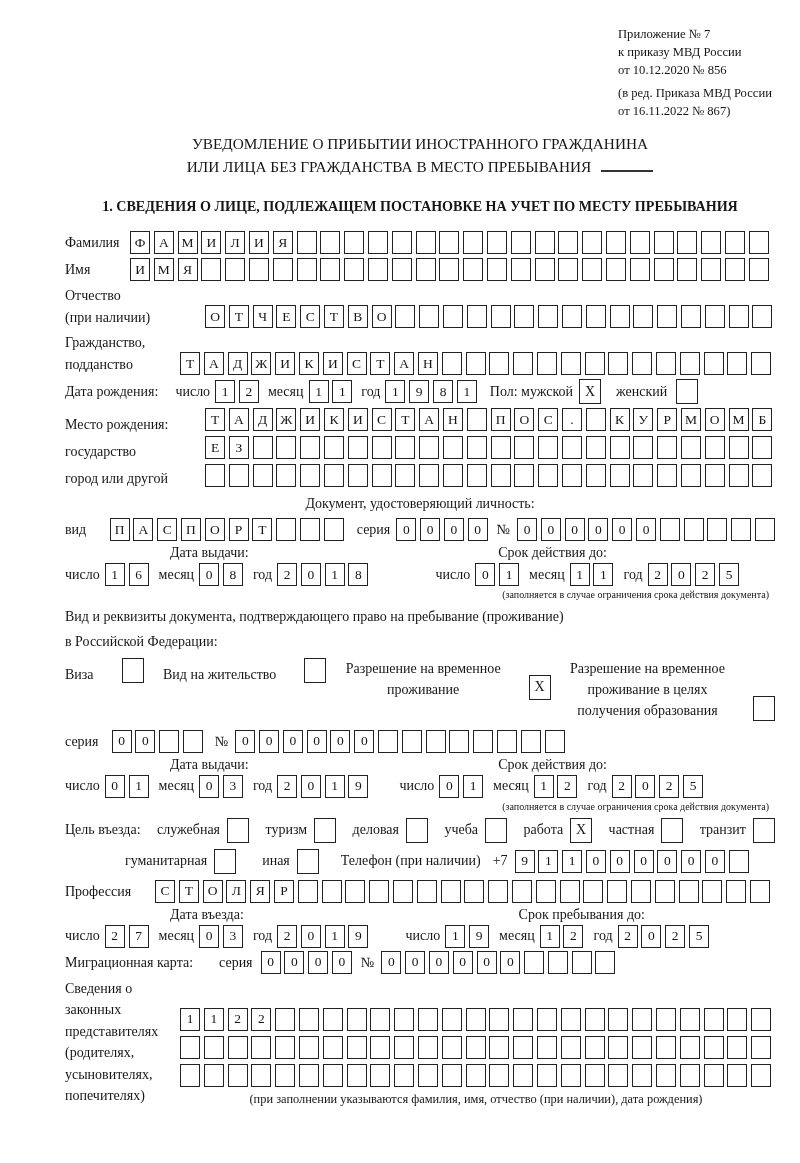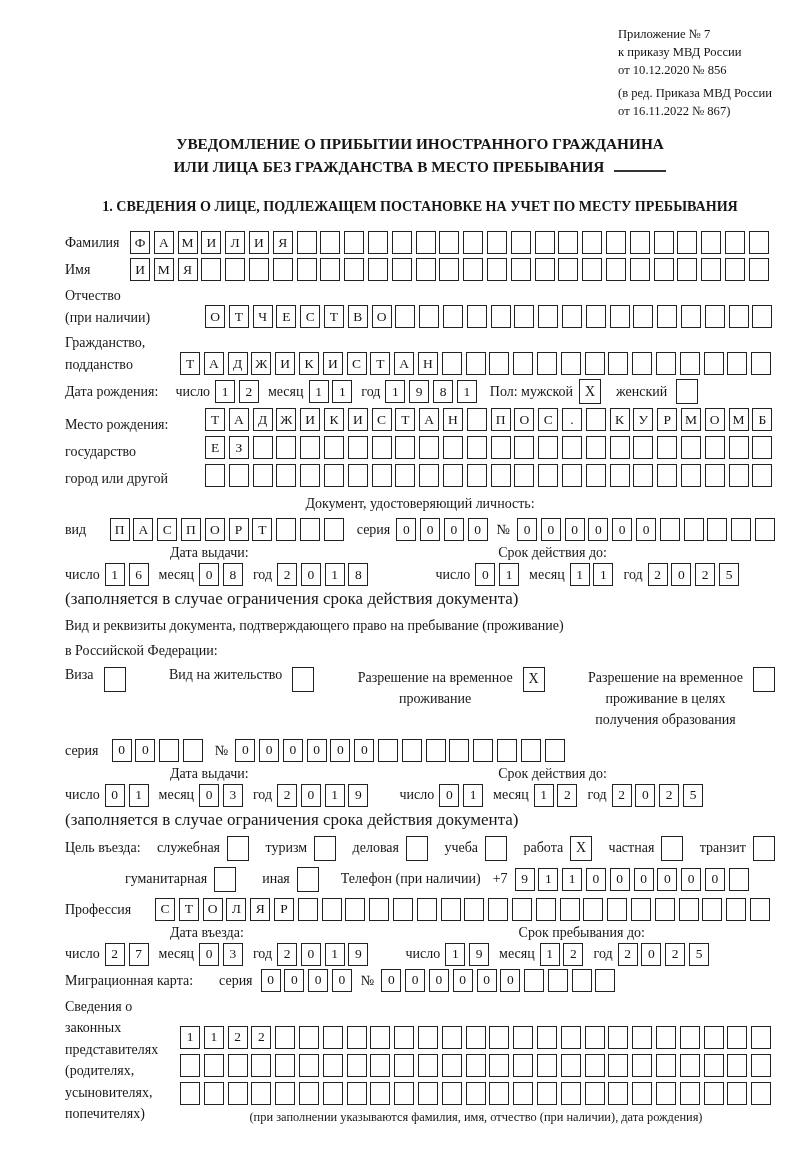--- a/index.html
+++ b/index.html
@@ -2,21 +2,21 @@
 <html><head>
 <meta charset="utf-8">
 <style>
   html,body{margin:0;padding:0}
   body{width:800px;height:1163px;background:#fff;color:#161616;
        font-family:"Liberation Serif",serif;font-size:14px;overflow:hidden}
   .page{padding:26px 25px 0 65px;box-sizing:border-box;width:800px}
   .annex{margin-left:553px;font-size:12.6px;line-height:1.42;white-space:nowrap}
   .annex .ed{margin-top:5px}
   .forma{font-weight:bold;text-align:right;padding-right:10px;font-size:15px;margin-top:15px;letter-spacing:.4px}
-  .title{margin-top:13px;text-align:center;font-weight:bold;font-size:15.3px;line-height:1.5}
+  .title{margin-top:13px;text-align:center;font-weight:normal;font-size:15.3px;line-height:1.5}
   .blank{display:inline-block;width:52px;border-bottom:2.2px solid #333;margin-left:10px;height:13px}
   .sec1{margin-top:19px;margin-bottom:16px;text-align:center;font-weight:bold;font-size:14.1px}
   .row{display:flex;align-items:flex-end;margin-bottom:4px;white-space:nowrap}
   .ac{align-items:center}
   .lbl{line-height:23px}
   .w65{width:65px}.w90{width:90px}
   .lblcol{line-height:21.5px}
   .w140{width:140px}.w115{width:115px}
   .lh27{line-height:27px}
   .cells{display:flex;gap:3.8px}
@@ -35,24 +35,24 @@
   .dates-head{display:flex;white-space:nowrap;margin-bottom:2px}
   .dh-l{margin-left:105px}
   .dh-r{margin-left:auto}
   .mr168{margin-right:168px}.mr130{margin-right:130px}
   .dates-row{display:flex;white-space:nowrap;margin-bottom:3px}
   .dgroup{display:flex;align-items:center}
   .dgroup .sub{margin:0 5px 0 10px}
   .dgroup .sub0{margin-right:5px}
   .dates-row .r{margin-left:auto}
   .mr36{margin-right:36px}.mr72{margin-right:72px}.mr66{margin-right:66px}
-  .note{text-align:left;font-size:17px;margin:0 6px 6px 0}
+  .note{text-align:right;font-size:10px;margin:0 6px 6px 0}
   .para{line-height:1.55;margin-bottom:3px}
   .permit-row{display:flex;justify-content:space-between;align-items:flex-start;white-space:nowrap;margin:5px 0 9px 0}
-  .pitem{display:flex;align-items:flex-start;gap:10px}
+  .pitem{display:flex;align-items:flex-end;gap:28px}
   .pitem .c{text-align:center;line-height:1.5}
   .prow{display:flex;justify-content:space-between;align-items:center;white-space:nowrap;margin-bottom:6px}
   .pair{display:flex;align-items:center;gap:7px}
   .prow2{display:flex;align-items:center;white-space:nowrap;margin-bottom:6px}
   .prow2 .p1{margin-left:60px}
   .prow2 .p2{margin-left:26px}
   .prow2 .phl{margin-left:22px}
   .prow2 .pfx{margin:0 7px 0 12px}
   .mig-lbl{line-height:23px}
   .mig-ser{margin:0 8px 0 26px;line-height:23px}

